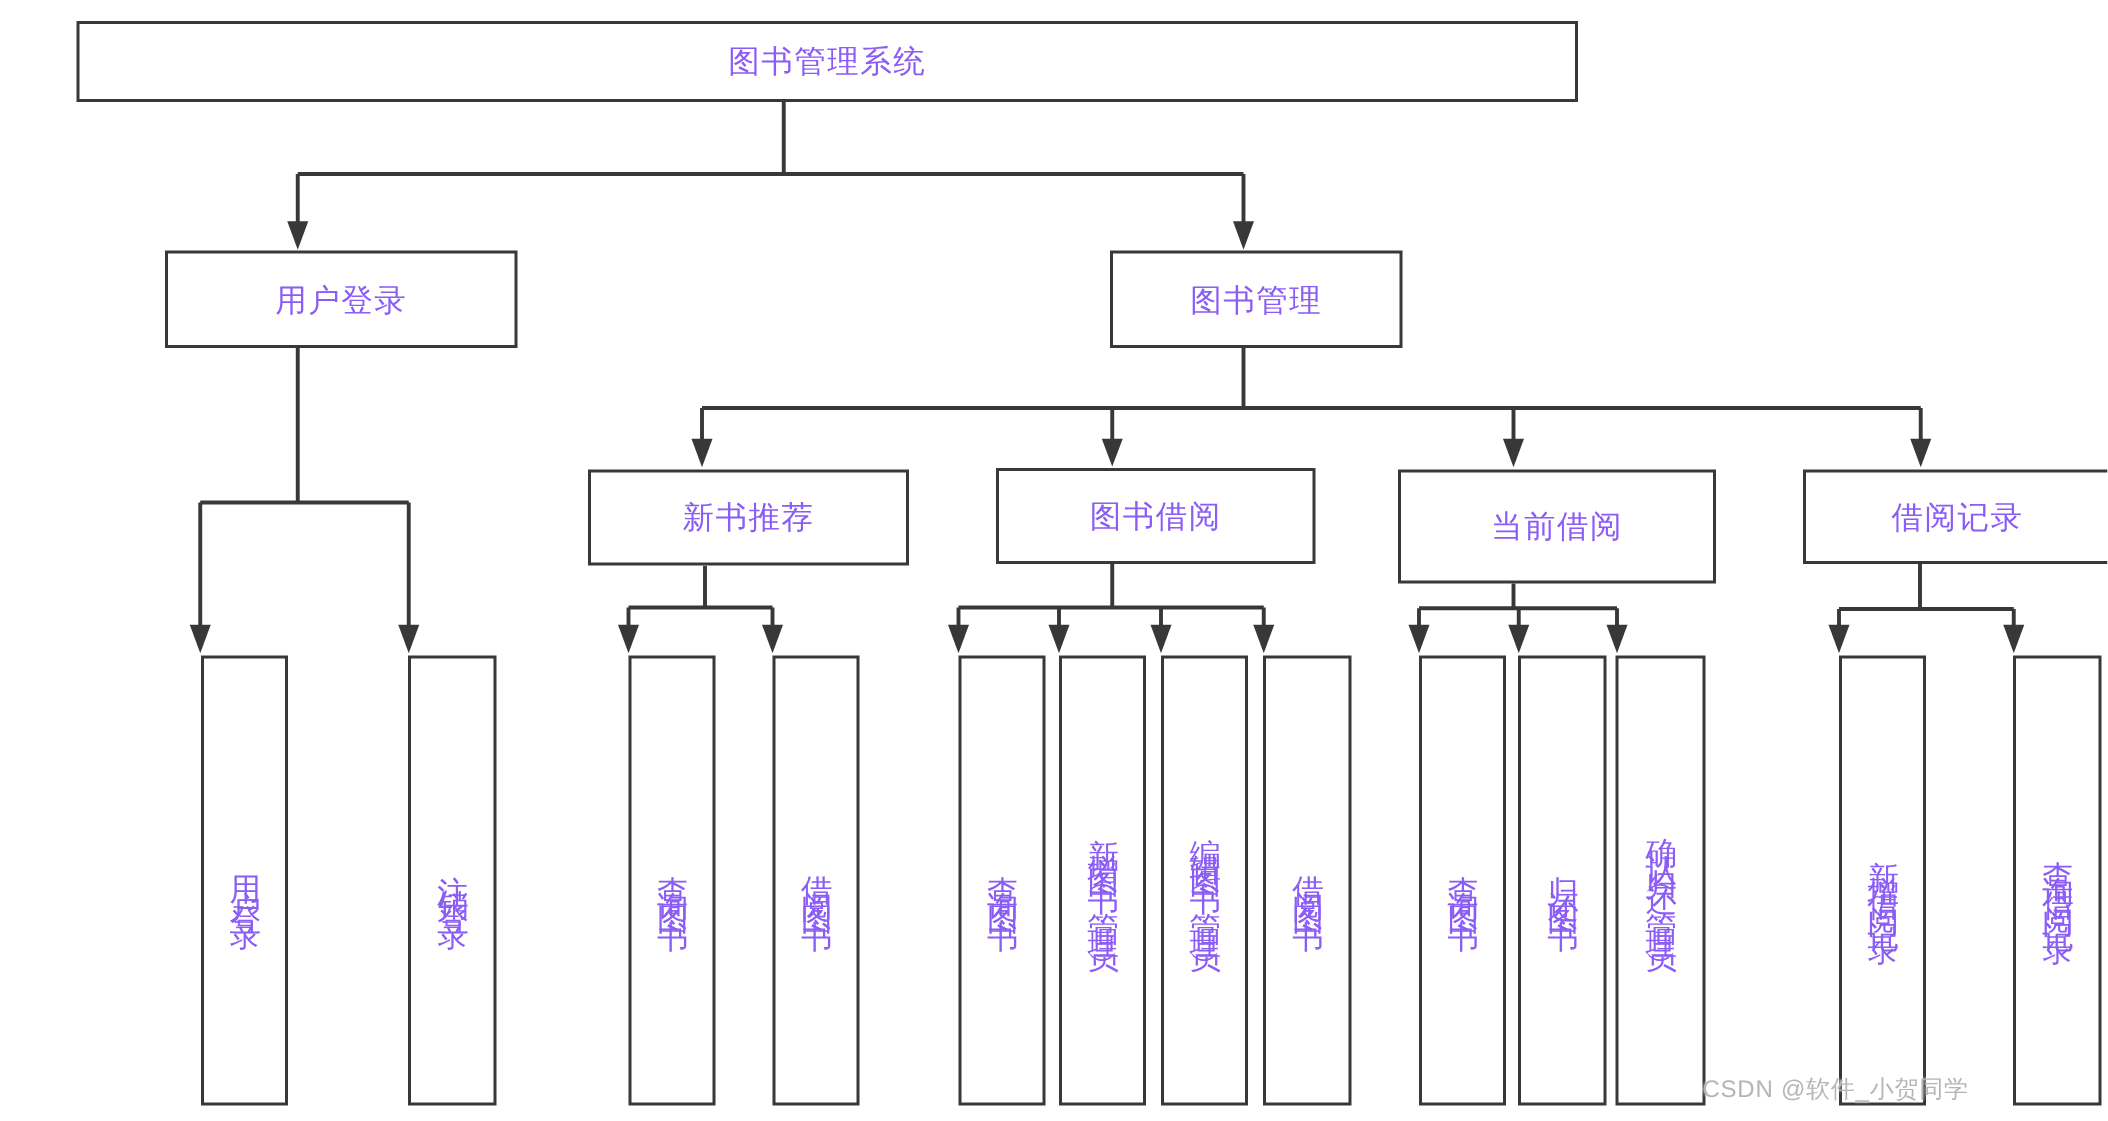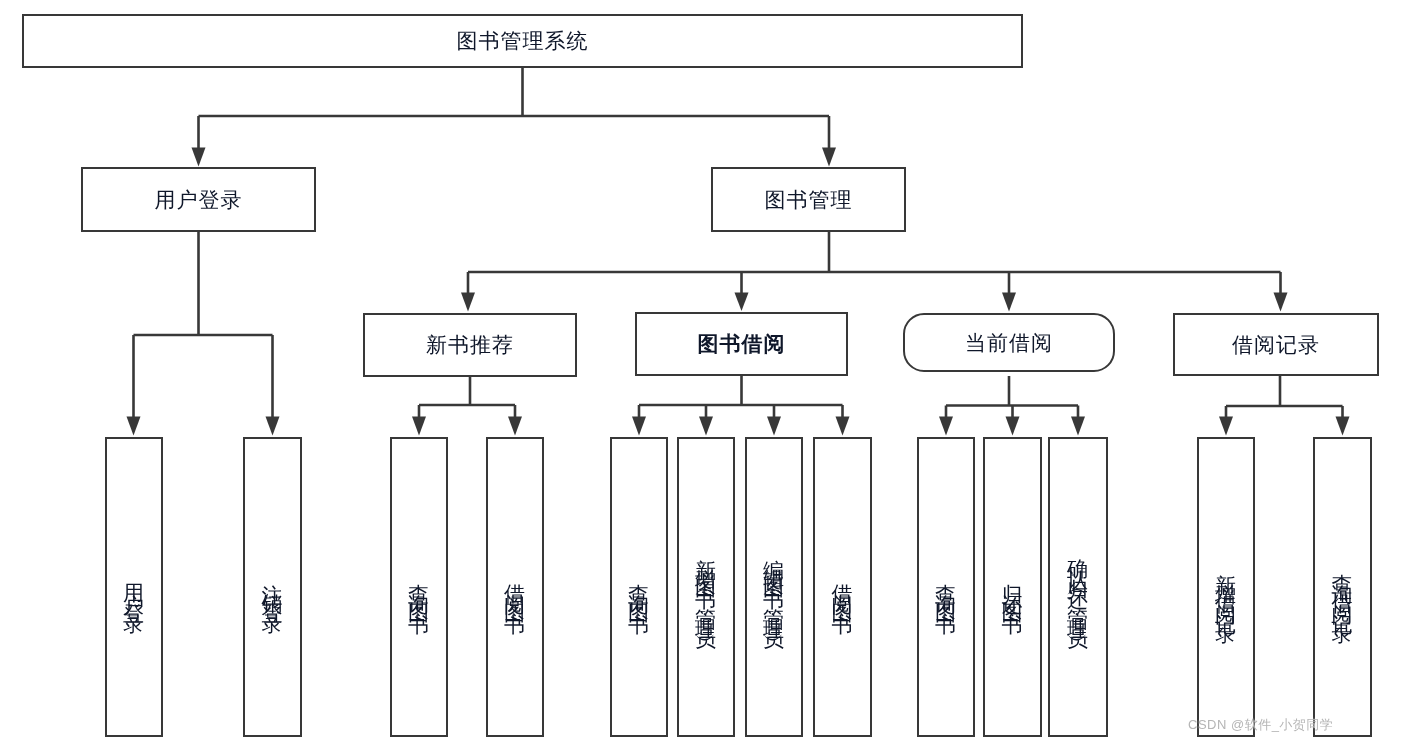--- a/index.html
+++ b/index.html
@@ -15,45 +15,46 @@
     position: absolute;
     left: 0; top: 0;
     width: 1405px; height: 747px;
     z-index: 1;
   }
   .node {
     position: absolute;
     box-sizing: border-box;
     background: #ffffff;
     border: 2.5px solid #383838;
-    color: #0f172a;
+    color: #8b5cf6;
     display: flex;
     align-items: center;
     justify-content: center;
     z-index: 2;
+    margin-left: 29px;
   }
   .h-node {
     font-size: 21px;
     letter-spacing: 1px;
     white-space: nowrap;
   }
   .v-node {
     writing-mode: vertical-rl;
     text-orientation: mixed;
     font-size: 21px;
     letter-spacing: 10px;
     line-height: 1;
     top: 437px;
     height: 300px;
   }
   .watermark {
     position: absolute;
-    left: 1188px;
+    left: 1135px;
     top: 716px;
-    font-size: 13px;
+    font-size: 16px;
     color: #b5b5b5;
     letter-spacing: 0.5px;
     white-space: nowrap;
     z-index: 5;
     text-shadow: 0 0 2px #ffffff;
   }
 </style>
 </head>
 <body>
 
@@ -98,22 +99,22 @@
       <path d="M1335.5 416.5 L1349.5 416.5 L1342.5 435.5 Z"></path>
     </g>
   </svg>
 
   <div class="node h-node" style="left:22px; top:14px; width:1001px; height:54px;">图书管理系统</div>
 
   <div class="node h-node" style="left:81px; top:167px; width:235px; height:65px;">用户登录</div>
   <div class="node h-node" style="left:711px; top:167px; width:195px; height:65px;">图书管理</div>
 
   <div class="node h-node" style="left:363px; top:313px; width:214px; height:64px;text-align:right;">新书推荐</div>
-  <div class="node h-node" style="left:635px; top:312px; width:213px; height:64px;font-weight:bold;">图书借阅</div>
-  <div class="node h-node" style="left:903px; top:313px; width:212px; height:59px;border-radius:21px;">当前借阅</div>
+  <div class="node h-node" style="left:635px; top:312px; width:213px; height:64px;">图书借阅</div>
+  <div class="node h-node" style="left:903px; top:313px; width:212px; height:76px;">当前借阅</div>
   <div class="node h-node" style="left:1173px; top:313px; width:206px; height:63px;">借阅记录</div>
 
   <div class="node v-node" style="left:105px; width:58px;">用户登录</div>
   <div class="node v-node" style="left:243px; width:59px;">注销登录</div>
 
   <div class="node v-node" style="left:390px; width:58px;">查询图书</div>
   <div class="node v-node" style="left:486px; width:58px;">借阅图书</div>
 
   <div class="node v-node" style="left:610px; width:58px;">查询图书</div>
   <div class="node v-node" style="left:677px; width:58px;">新增图书（管理员）</div>

